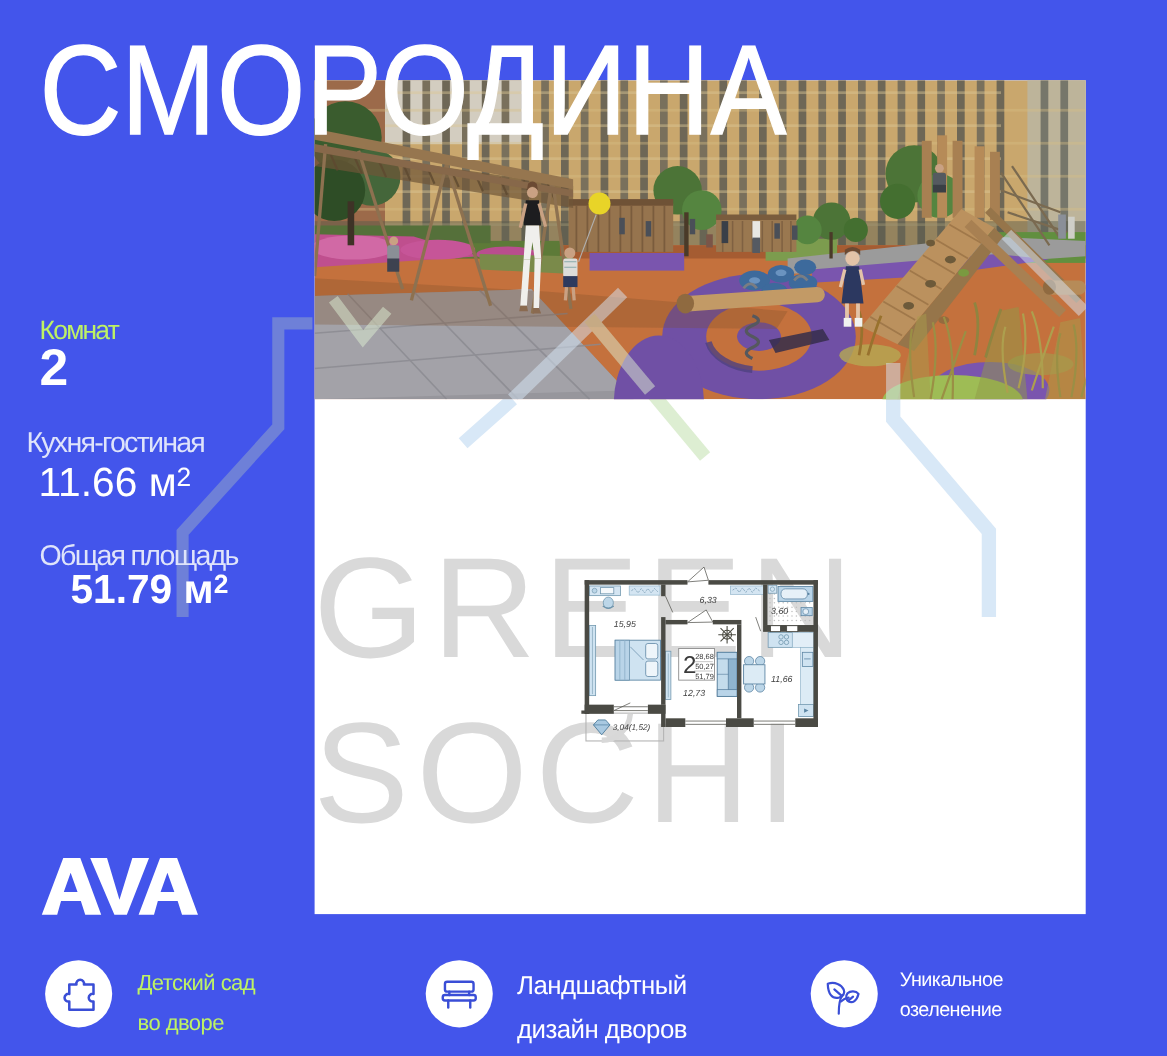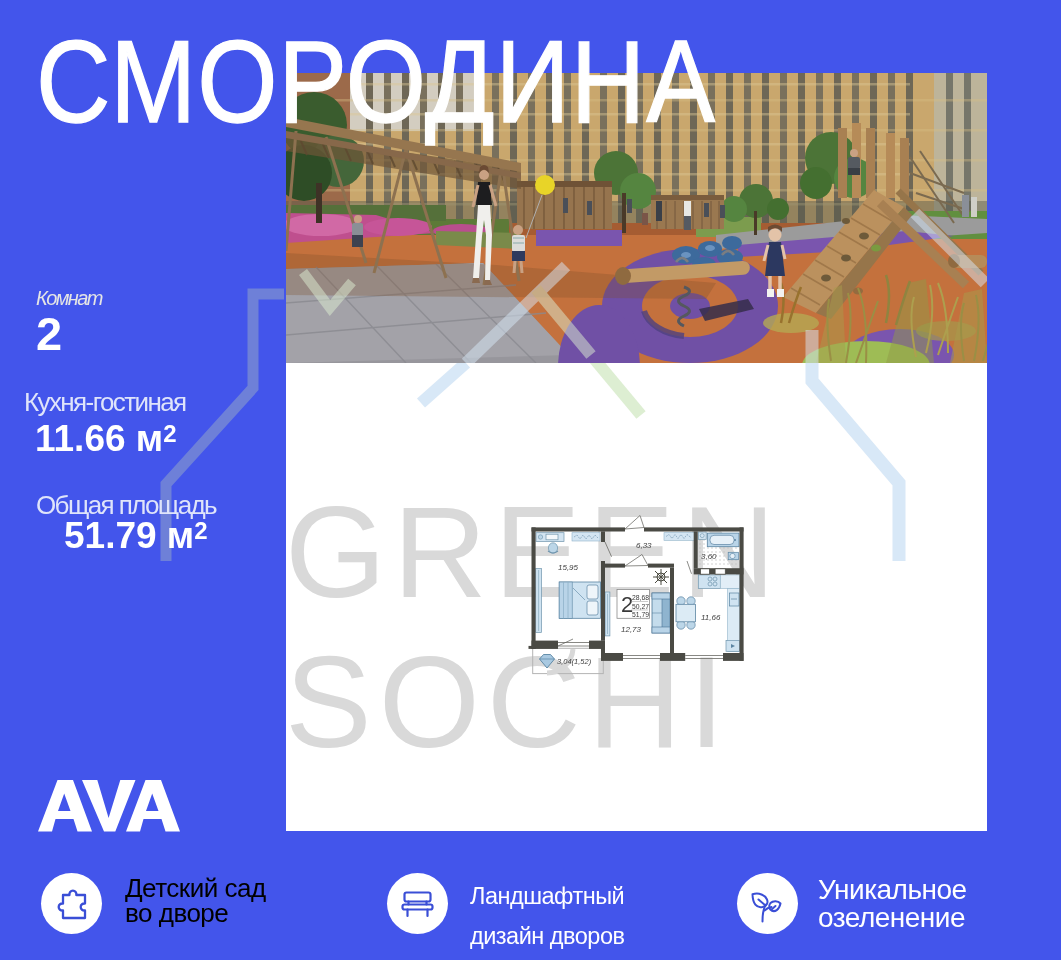--- a/index.html
+++ b/index.html
@@ -359,27 +359,27 @@
     <path d="M280,193 L180,290" stroke="#d8e8f7" stroke-width="12"></path>
     <path d="M250,216 L305,282" stroke="#ddeed2" stroke-width="12"></path>
     <path d="M526,257 L526,290" stroke="#d8e8f7" stroke-width="13"></path>
     <path d="M629,140 L699,210" stroke="#d8e8f7" stroke-width="12"></path>
     <path d="M17,199 L44,235 L66,209" stroke="#ddeed2" stroke-width="10"></path>
   </g>
 </svg>
 
 <div class="abs" style="left:36px;top:15px;color:#ffffff;font-size:116px;letter-spacing:1px;-webkit-text-stroke:1.3px #ffffff;transform:scaleX(0.89);transform-origin:0 0;white-space:nowrap;">СМОРОДИНА</div>
 
-<div class="abs" style="left:36px;top:287px;color:#e5e5e5;font-size:20px;letter-spacing:-1.6px;font-style:italic;">Комнат</div>
+<div class="abs" style="left:36px;top:287px;color:#bef264;font-size:24px;letter-spacing:-1.6px;">Комнат</div>
 
 <div class="abs" style="left:36px;top:306px;color:#ffffff;font-size:47px;font-weight:bold;">2</div>
 
 <div class="abs" style="left:24px;top:387px;color:#dfe4fa;font-size:26px;letter-spacing:-1.6px;">Кухня-гостиная</div>
 
-<div class="abs" style="left:35px;top:418px;color:#ffffff;font-size:37px;font-weight:bold;">11.66 м<span style="font-size:24px;vertical-align:9px;">2</span></div>
+<div class="abs" style="left:35px;top:418px;color:#ffffff;font-size:37px;font-weight:normal;">11.66 м<span style="font-size:24px;vertical-align:9px;">2</span></div>
 
 <div class="abs" style="left:36px;top:490px;color:#dfe4fa;font-size:26px;letter-spacing:-1.6px;text-align:right;">Общая площадь</div>
 
 <div class="abs" style="left:36px;top:515px;color:#ffffff;font-size:37px;font-weight:bold;margin-left:28px;">51.79 м<span style="font-size:24px;vertical-align:9px;">2</span></div>
 
 <svg class="abs" style="left:30px;top:770px;" width="160" height="70" viewBox="0 0 160 70">
   <g fill="#ffffff">
     <path fill-rule="evenodd" d="M27.5,10 L43,10 L62,61.5 L47.5,61.5 L43.5,49 L25.5,49 L22,61.5 L8,61.5 Z M34.2,23.5 L28,41 L40.5,41 Z"></path>
     <path d="M52,10 L67.3,10 L78.6,48 L90.3,10 L105.5,10 L85.3,61.5 L74,61.5 Z"></path>
     <path fill-rule="evenodd" d="M115.5,10 L131,10 L150,61.5 L135.5,61.5 L131.5,49 L113.5,49 L110,61.5 L96,61.5 Z M122.2,23.5 L116,41 L128.5,41 Z"></path>
@@ -644,21 +644,21 @@
   <text x="96" y="120.4" font-size="8" font-style="italic" fill="#3f3f3f" font-family="Liberation Sans">12,73</text>
   <text x="176" y="108.2" font-size="8" font-style="italic" fill="#3f3f3f" font-family="Liberation Sans">11,66</text>
 </svg>
 
 <div class="abs" style="left:41px;top:873px;width:61px;height:61px;border-radius:50%;background:#fff;"></div>
 
 <svg class="abs" style="left:41px;top:873px;" width="61" height="61" viewBox="0 0 61 61">
   <path d="M22,22 L28.5,22 A3.5,3.5 0 1 1 35.3,22 L44,22 L44,30.6 A3.5,3.5 0 1 0 44,37.4 L44,45 L22,45 L22,37.4 A3.5,3.5 0 1 1 22,30.6 Z" fill="none" stroke="#3a4ed6" stroke-width="2.3" stroke-linejoin="round"></path>
 </svg>
 
-<div class="abs" style="left:125px;top:876px;color:#000000;font-size:26px;line-height:25px;letter-spacing:-0.5px;">Детский сад<br>во дворе</div>
+<div class="abs" style="left:125px;top:876px;color:#bef264;font-size:20px;line-height:36px;letter-spacing:-0.5px;">Детский сад<br>во дворе</div>
 
 <div class="abs" style="left:387px;top:873px;width:61px;height:61px;border-radius:50%;background:#fff;"></div>
 
 <svg class="abs" style="left:387px;top:873px;" width="61" height="61" viewBox="0 0 61 61">
   <g fill="none" stroke="#3a4ed6" stroke-width="2.2" stroke-linejoin="round" stroke-linecap="round">
     <rect x="17.5" y="19.5" width="26" height="9" rx="2"></rect>
     <rect x="15.5" y="31.5" width="30" height="5" rx="2"></rect>
     <line x1="21.5" y1="28.5" x2="21.5" y2="31.5"></line>
     <line x1="39.5" y1="28.5" x2="39.5" y2="31.5"></line>
     <line x1="20.5" y1="36.5" x2="20.5" y2="43"></line>
@@ -674,13 +674,13 @@
   <g fill="none" stroke="#3a4ed6" stroke-width="2" stroke-linecap="round" stroke-linejoin="round">
     <path d="M25.5,48.5 C25.5,40 26.5,35 29,31.5"></path>
     <path d="M27.5,37.5 C29.5,35.5 31.5,34.5 34.5,34"></path>
     <path d="M15.5,21.3 C22,19.3 28,22 30,26.5 C31.5,30 29.5,33 25.5,34 C19.5,35.3 15.8,30.8 15.5,21.3 Z"></path>
     <path d="M21.5,26.5 L28.5,32.5"></path>
     <path d="M43.5,30.5 C41,27.5 36,27.5 33.5,30 C31.5,32.5 32,36 34.5,37.5 C38,39.3 42,37 43.5,30.5 Z"></path>
     <path d="M38.5,33 L34.5,36.5"></path>
   </g>
 </svg>
 
-<div class="abs" style="left:818px;top:876px;color:#fff;font-size:28px;line-height:28px;letter-spacing:-0.5px;">Уникальное<br>озеленение</div>
+<div class="abs" style="left:818px;top:876px;color:#fff;font-size:18px;line-height:28px;letter-spacing:-0.5px;">Уникальное<br>озеленение</div>
 
 </body></html>

